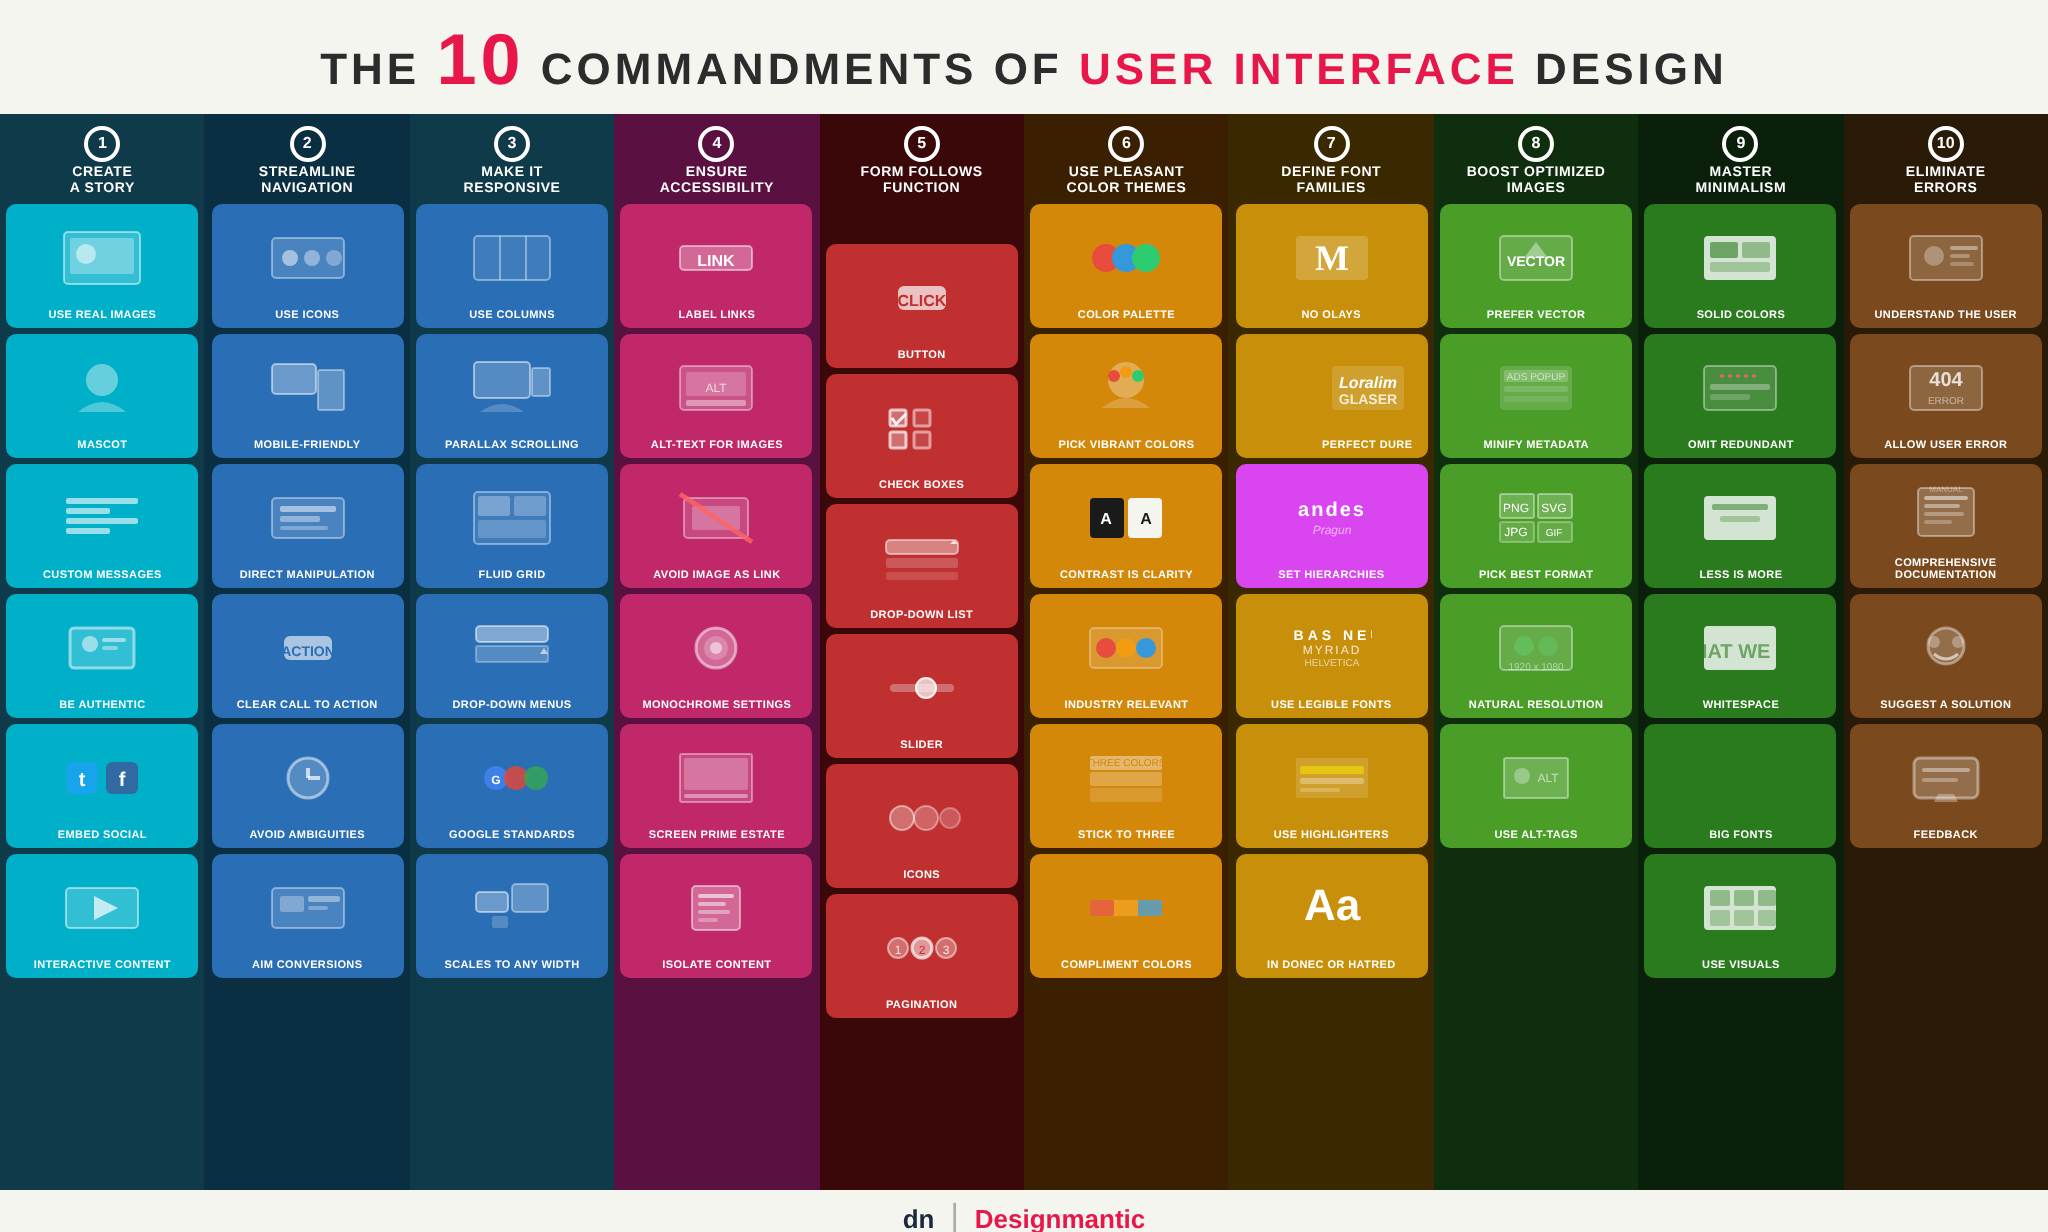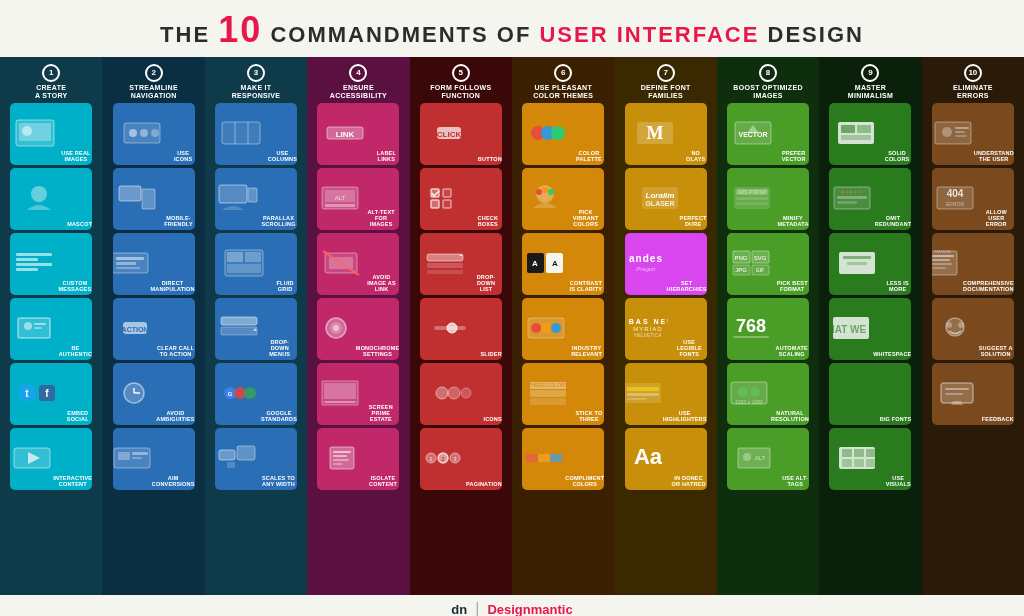--- a/index.html
+++ b/index.html
@@ -74,27 +74,27 @@
       font-size: 7px;
       font-weight: bold;
       color: #fff;
       text-align: center;
       text-transform: uppercase;
       line-height: 1.2;
       letter-spacing: 0.3px;
     }
 
     .card {
-      width: 82px;
+      width: 96px;
       height: 62px;
       border-radius: 5px;
       margin-bottom: 3px;
       display: flex;
-      flex-direction: row;
-      align-items: flex-end;
+      flex-direction: column;
+      align-items: center;
       justify-content: flex-end;
       padding-bottom: 3px;
       position: relative;
       overflow: hidden;
     }
     .card-label {
       font-size: 5.5px;
       font-weight: bold;
       color: #fff;
       text-align: center;
@@ -447,21 +447,21 @@
         </div>
         <div class="card-label">ISOLATE CONTENT</div>
       </div>
     </div>
 
     <div class="col" style="background:#3a0808;">
       <div class="col-header">
         <div class="col-num">5</div>
         <div class="col-title">FORM FOLLOWS<br>FUNCTION</div>
       </div>
-      <div class="card" style="background:#c03030;">
+      <div class="card" style="background:#c03030;margin-top:20px;">
         <div class="card-inner-content">
           <svg viewBox="0 0 40 28" fill="none">
               <rect x="8" y="8" width="24" height="12" rx="3" fill="rgba(255,255,255,0.7)"></rect>
               <text x="20" y="18" text-anchor="middle" font-size="8" fill="#c03030" font-weight="bold">CLICK</text>
             </svg>
         </div>
         <div class="card-label">BUTTON</div>
       </div>
       <div class="card" style="background:#c03030;">
         <div class="card-inner-content">
@@ -695,29 +695,20 @@
               <text x="10" y="23" text-anchor="middle" font-size="6" fill="white">JPG</text>
               <rect x="21" y="16" width="17" height="10" rx="1" fill="rgba(255,255,255,0.15)" stroke="rgba(255,255,255,0.3)" stroke-width="1"></rect>
               <text x="29" y="23" text-anchor="middle" font-size="5" fill="white">GIF</text>
             </svg>
         </div>
         <div class="card-label">PICK BEST FORMAT</div>
       </div>
       <div class="card" style="background:#4a9e28;">
         <div class="card-inner-content">
           <svg viewBox="0 0 40 28" fill="none">
-              <text x="20" y="18" text-anchor="middle" font-size="18" fill="white" font-weight="bold">768</text>
-              <rect x="2" y="22" width="36" height="2" rx="1" fill="rgba(255,255,255,0.3)"></rect>
-            </svg>
-        </div>
-        <div class="card-label">AUTOMATE SCALING</div>
-      </div>
-      <div class="card" style="background:#4a9e28;">
-        <div class="card-inner-content">
-          <svg viewBox="0 0 40 28" fill="none">
               <rect x="2" y="3" width="36" height="22" rx="2" fill="rgba(255,255,255,0.15)" stroke="rgba(255,255,255,0.4)" stroke-width="1"></rect>
               <circle cx="14" cy="13" r="5" fill="rgba(100,200,100,0.6)"></circle>
               <circle cx="26" cy="13" r="5" fill="rgba(100,200,100,0.5)"></circle>
               <text x="20" y="25" text-anchor="middle" font-size="5" fill="rgba(255,255,255,0.5)">1920 x 1080</text>
             </svg>
         </div>
         <div class="card-label">NATURAL RESOLUTION</div>
       </div>
       <div class="card" style="background:#4a9e28;">
         <div class="card-inner-content">

